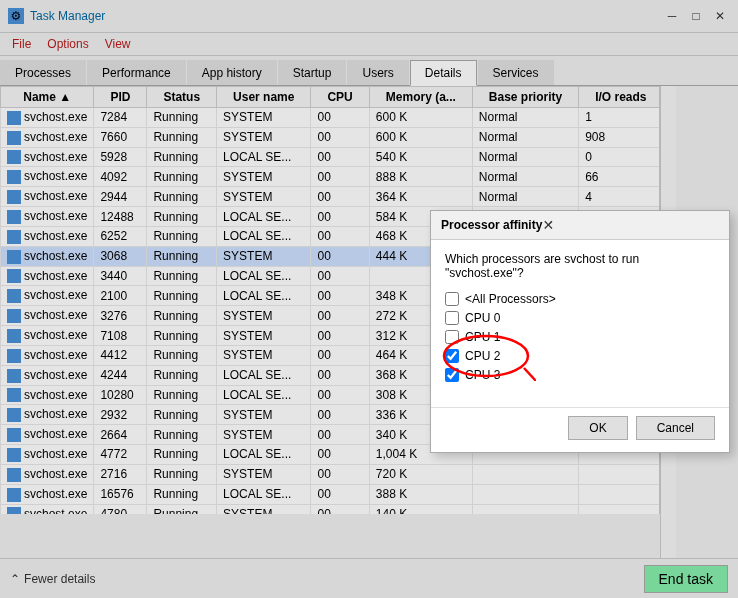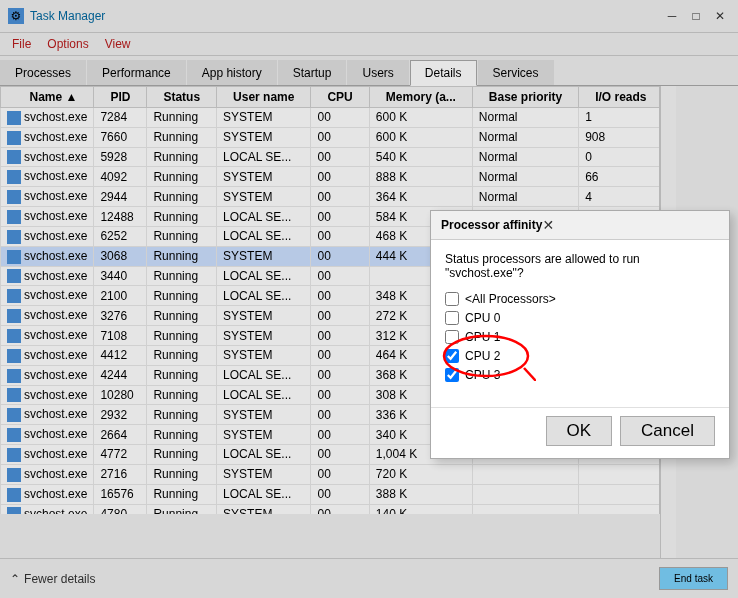--- a/index.html
+++ b/index.html
@@ -68,21 +68,21 @@
       width: 100%;
       border-collapse: collapse;
       background: white;
     }
     thead tr {
       background: #f5f5f5;
     }
     th {
       border: 1px solid #d0d0d0;
       padding: 3px 16px;
-      text-align: right;
+      text-align: center;
       font-weight: 600;
       white-space: nowrap;
       position: sticky;
       top: 0;
       background: #f5f5f5;
       cursor: pointer;
     }
     td {
       border: 1px solid #e8e8e8;
       padding: 2px 6px;
@@ -125,25 +125,25 @@
       display: flex;
       align-items: center;
       gap: 4px;
       cursor: pointer;
       background: transparent;
       border: none;
       font-size: 12px;
       color: #333;
     }
     .end-task-btn {
-      background: #7dd3fc;
+      background: #86efac;
       border: 1px solid #aaa;
       padding: 5px 14px;
       cursor: pointer;
-      font-size: 10px;
+      font-size: 14px;
     }
 
     
     .modal-overlay {
       position: absolute;
       top: 0; left: 0; right: 0; bottom: 0;
       background: rgba(0,0,0,0.1);
       z-index: 100;
     }
     .modal {
@@ -188,21 +188,21 @@
       gap: 8px;
       padding: 8px 14px 12px;
       border-top: 1px solid #e0e0e0;
       margin-top: 8px;
     }
     .modal-btn {
       padding: 4px 20px;
       border: 1px solid #aaa;
       background: #e0e0e0;
       cursor: pointer;
-      font-size: 17px;
+      font-size: 12px;
     }
 
     
     .red-circle-svg {
       position: absolute;
       top: 326px;
       left: 436px;
       pointer-events: none;
       z-index: 300;
     }
@@ -507,21 +507,21 @@
 </div>
 
 <div class="modal-overlay"></div>
 
 <div class="modal">
   <div class="modal-title-bar">
     <span class="modal-title">Processor affinity</span>
     <button class="modal-close">✕</button>
   </div>
   <div class="modal-body">
-    <div class="modal-question">Status processors are allowed to run "svchost.exe"?</div>
+    <div class="modal-question">Which processors are svchost to run "svchost.exe"?</div>
     <div id="checkboxes-container">
         <div class="checkbox-item">
           <input type="checkbox" style="">
           <span>&lt;All Processors&gt;</span>
         </div>
         <div class="checkbox-item">
           <input type="checkbox" style="">
           <span>CPU 0</span>
         </div>
         <div class="checkbox-item">

